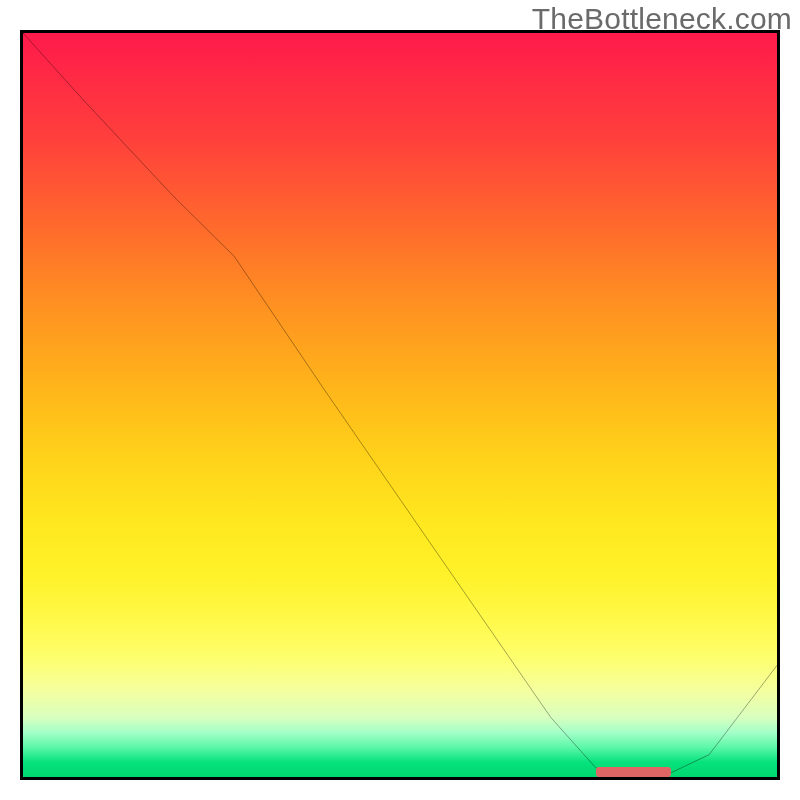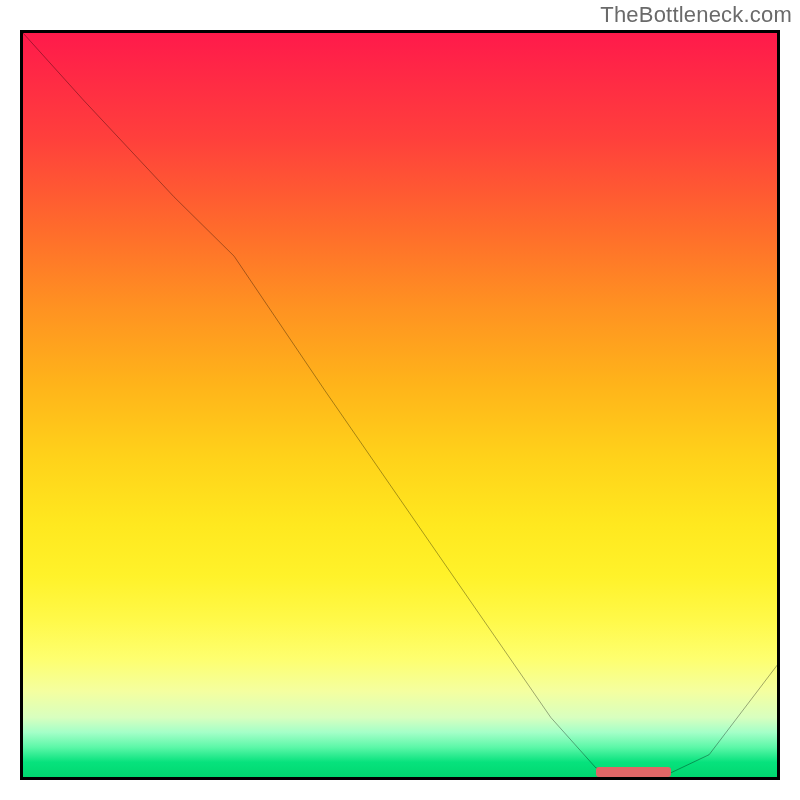--- a/index.html
+++ b/index.html
@@ -14,21 +14,21 @@
   .wrap {
     position: relative;
     width: 800px;
     height: 800px;
   }
   .watermark {
     position: absolute;
     top: 2px;
     right: 8px;
     color: #6a6a6a;
-    font-size: 22px;
+    font-size: 30px;
     font-weight: 400;
     letter-spacing: 0.2px;
   }
   .plotbox {
     position: absolute;
     left: 20px;
     top: 30px;
     width: 760px;
     height: 750px;
     border: 3px solid #000;

